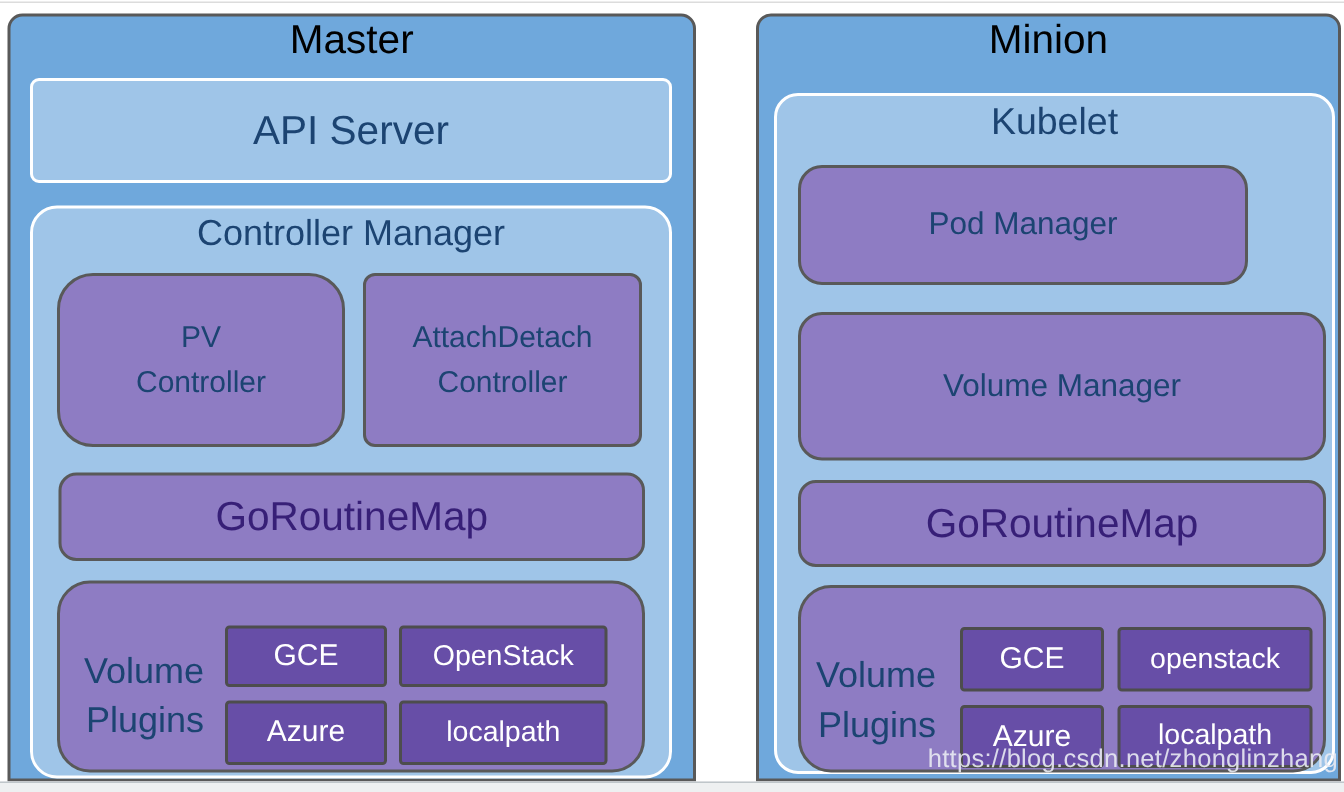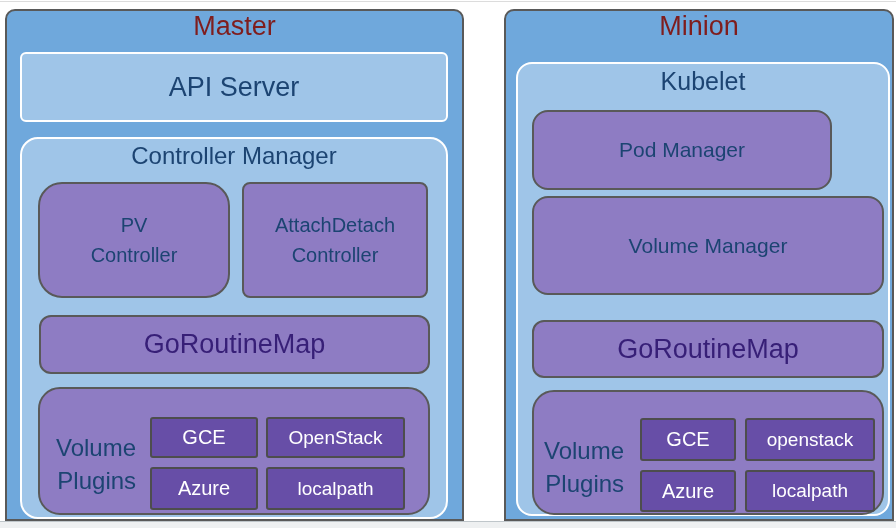--- a/index.html
+++ b/index.html
@@ -16,21 +16,21 @@
   .node {
     position:absolute; top:9px; height:512px;
     background:#6fa8dc; border:2px solid #595959;
     border-radius:10px 10px 0 0;
   }
   .node-master { left:5px;  width:459px; }
   .node-minion { left:504px; width:390px; }
   .node-title {
     position:absolute; top:-3px; left:0; width:100%;
     text-align:center; font-size:27px; line-height:36px;
-    color:#7f1d1d;
+    color:#000000;
   }
   
   .panel {
     position:absolute; background:#9fc5e8; border:2px solid #ffffff;
   }
   .api-server {
     left:13px; top:41px; width:428px; height:70px; border-radius:6px;
     display:flex; align-items:center; justify-content:center;
     font-size:27px; color:#1c4472;
   }
@@ -51,21 +51,21 @@
   .component {
     position:absolute; background:#8e7cc3; border:2px solid #595959;
     display:flex; align-items:center; justify-content:center;
     text-align:center; color:#1c4472;
   }
   .pv-controller        { left:16px;  top:43px;  width:192px; height:116px; border-radius:24px; font-size:20px; line-height:30px; }
   .attachdetach         { left:220px; top:43px;  width:186px; height:116px; border-radius:8px; font-size:20px; line-height:30px; }
   .goroutinemap-left    { left:17px;  top:176px; width:391px; height:59px;  border-radius:12px; font-size:27px; color:#371f77; }
   .volume-plugins-left  { left:16px;  top:248px; width:392px; height:128px; border-radius:22px; }
   .pod-manager          { left:14px;  top:46px;  width:300px; height:80px;  border-radius:16px; font-size:21px; }
-  .volume-manager       { left:14px;  top:132px; width:352px; height:99px;  border-radius:16px; font-size:21px; }
+  .volume-manager       { left:14px;  top:144px; width:352px; height:99px;  border-radius:16px; font-size:21px; }
   .goroutinemap-right   { left:14px;  top:256px; width:352px; height:58px;  border-radius:12px; font-size:27px; color:#371f77; }
   .volume-plugins-right { left:14px;  top:326px; width:352px; height:125px; border-radius:22px; }
   .multiline { white-space:pre-line; }
   
   .vp-label {
     position:absolute; font-size:24px; line-height:33px;
     color:#1c4472; white-space:pre-line; text-align:right;
   }
   .volume-plugins-left  .vp-label { left:16px; top:42px; }
   .volume-plugins-right .vp-label { left:10px; top:42px; }
@@ -139,14 +139,15 @@
         <div class="vp-label">Volume
 Plugins</div>
         <div class="chip chip-gce">GCE</div>
         <div class="chip chip-openstack">openstack</div>
         <div class="chip chip-azure">Azure</div>
         <div class="chip chip-localpath">localpath</div>
       </div>
     </div>
   </div>
 
+  <div class="watermark">https://blog.csdn.net/zhonglinzhang</div>
   <div class="bottom-strip"></div>
 </div>
 
 </body></html>

